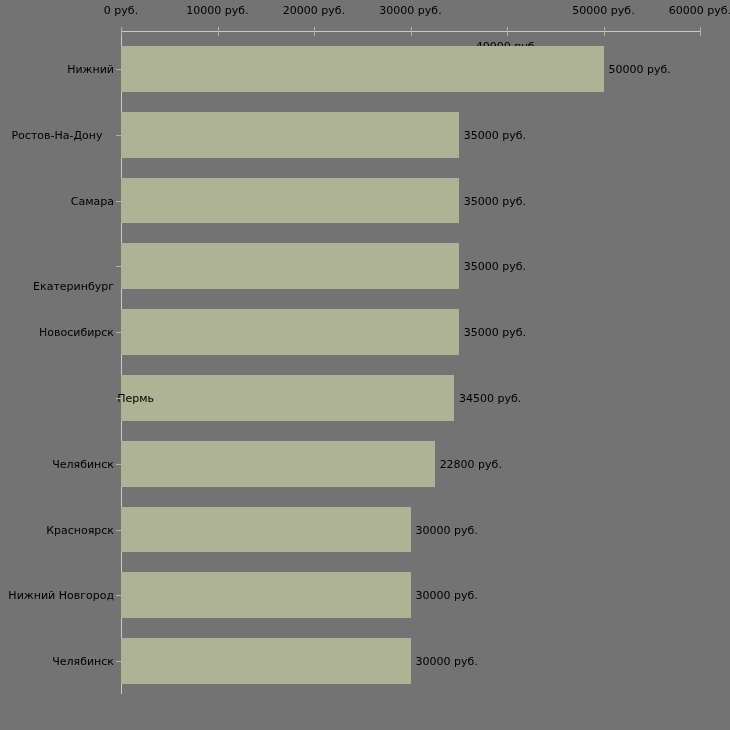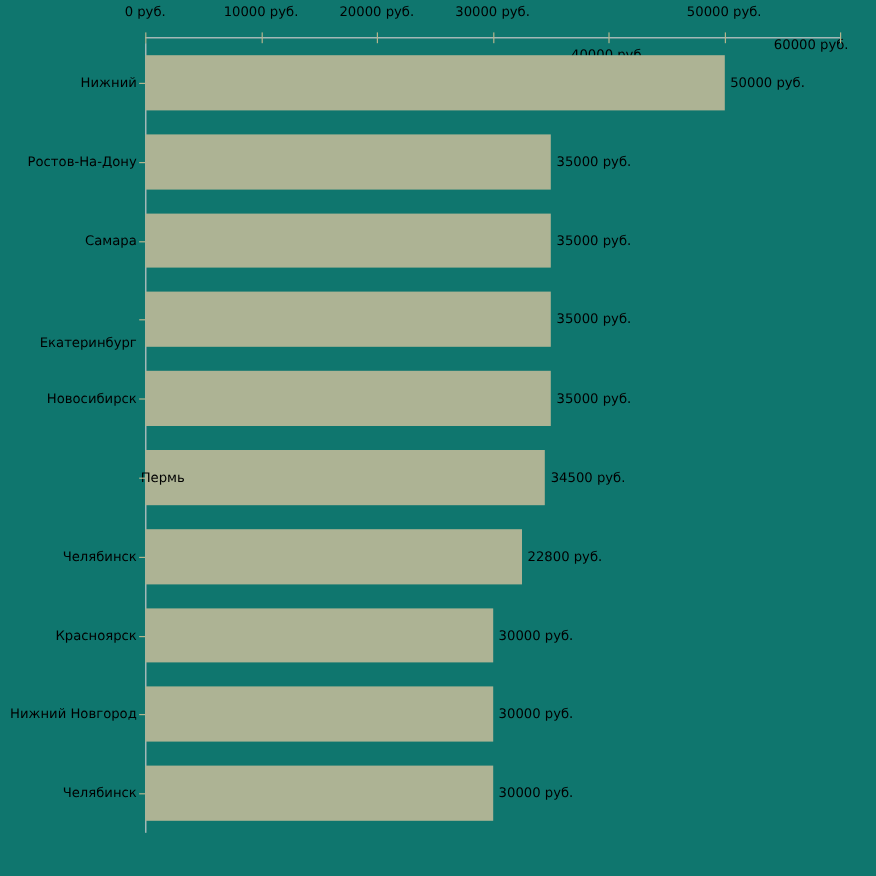--- a/index.html
+++ b/index.html
@@ -10,21 +10,21 @@
   body {
     width: 730px;
     height: 730px;
     font-family: "DejaVu Sans", "Liberation Sans", sans-serif;
     overflow: hidden;
   }
   #chart-root {
     position: relative;
     width: 730px;
     height: 730px;
-    background: #0f766e;
+    background: #737373;
   }
 
   
   #x-axis-area {
     position: absolute;
     left: 0;
     top: 0;
     width: 730px;
     height: 36px;
   }
@@ -112,37 +112,37 @@
       <div class="x-tick-label" style="left: 217.5px; color: rgb(0, 0, 0);">10000 руб.</div>
       <div class="x-tick-mark" style="left: 217.5px; background: rgb(181, 181, 141);"></div>
       <div class="x-tick-label" style="left: 314px; color: rgb(0, 0, 0);">20000 руб.</div>
       <div class="x-tick-mark" style="left: 314px; background: rgb(181, 181, 141);"></div>
       <div class="x-tick-label" style="left: 410.5px; color: rgb(0, 0, 0);">30000 руб.</div>
       <div class="x-tick-mark" style="left: 410.5px; background: rgb(181, 181, 141);"></div>
       <div class="x-tick-label" style="left: 507px; color: rgb(0, 0, 0); margin-top: 36px;">40000 руб.</div>
       <div class="x-tick-mark" style="left: 507px; background: rgb(181, 181, 141);"></div>
       <div class="x-tick-label" style="left: 603.5px; color: rgb(0, 0, 0);">50000 руб.</div>
       <div class="x-tick-mark" style="left: 603.5px; background: rgb(181, 181, 141);"></div>
-      <div class="x-tick-label" style="left: 676px; color: rgb(0, 0, 0); margin-top: 27px;">60000 руб.</div>
+      <div class="x-tick-label" style="left: 700px; color: rgb(0, 0, 0);">60000 руб.</div>
       <div class="x-tick-mark" style="left: 700px; background: rgb(181, 181, 141);"></div>
     </div>
 
   <div id="y-axis-line" style="left: 121px; top: 36px; height: 658px; background: rgb(201, 201, 201);"></div>
 
   <div id="plot-area">
       <div class="bar-row" style="top: 46px; height: 45.8px;">
         <div class="bar-rect" style="left: 121px; width: 482.5px; height: 45.8px; background: rgb(173, 179, 148);"></div>
       </div>
       <div class="bar-category-label" style="left: 0px; width: 114px; top: 68.9px; color: rgb(0, 0, 0);">Нижний</div>
       <div class="y-tick-mark" style="left: 116px; top: 69px; background: rgb(181, 181, 141);"></div>
       <div class="bar-value-label" style="left: 608.5px; top: 68.9px; color: rgb(0, 0, 0);">50000 руб.</div>
       <div class="bar-row" style="top: 111.8px; height: 45.8px;">
         <div class="bar-rect" style="left: 121px; width: 337.75px; height: 45.8px; background: rgb(173, 179, 148);"></div>
       </div>
-      <div class="bar-category-label" style="left: 0px; width: 114px; top: 134.7px; color: rgb(0, 0, 0);">Ростов-На-Дону</div>
+      <div class="bar-category-label" style="left: 0px; width: 114px; top: 134.7px; color: rgb(0, 0, 0); text-align: center;">Ростов-На-Дону</div>
       <div class="y-tick-mark" style="left: 116px; top: 135px; background: rgb(181, 181, 141);"></div>
       <div class="bar-value-label" style="left: 463.75px; top: 134.7px; color: rgb(0, 0, 0);">35000 руб.</div>
       <div class="bar-row" style="top: 177.6px; height: 45.8px;">
         <div class="bar-rect" style="left: 121px; width: 337.75px; height: 45.8px; background: rgb(173, 179, 148);"></div>
       </div>
       <div class="bar-category-label" style="left: 0px; width: 114px; top: 200.5px; color: rgb(0, 0, 0);">Самара</div>
       <div class="y-tick-mark" style="left: 116px; top: 201px; background: rgb(181, 181, 141);"></div>
       <div class="bar-value-label" style="left: 463.75px; top: 200.5px; color: rgb(0, 0, 0);">35000 руб.</div>
       <div class="bar-row" style="top: 243.4px; height: 45.8px;">
         <div class="bar-rect" style="left: 121px; width: 337.75px; height: 45.8px; background: rgb(173, 179, 148);"></div>

